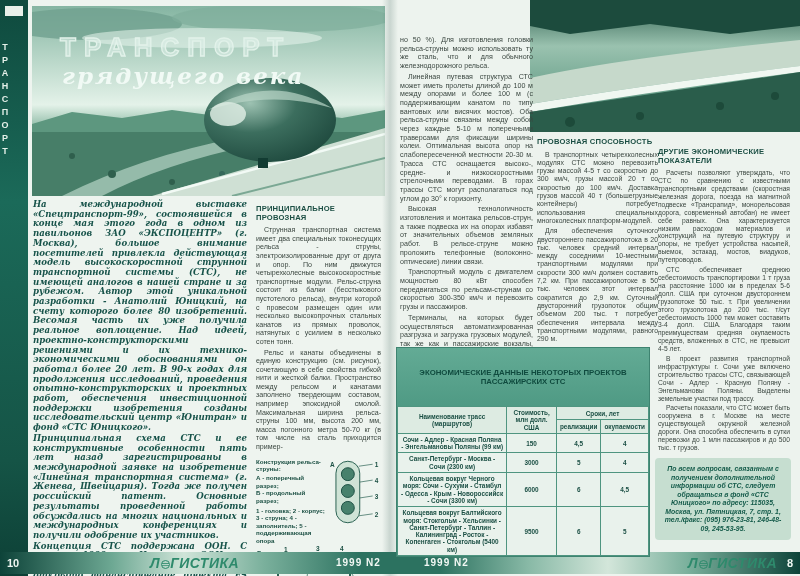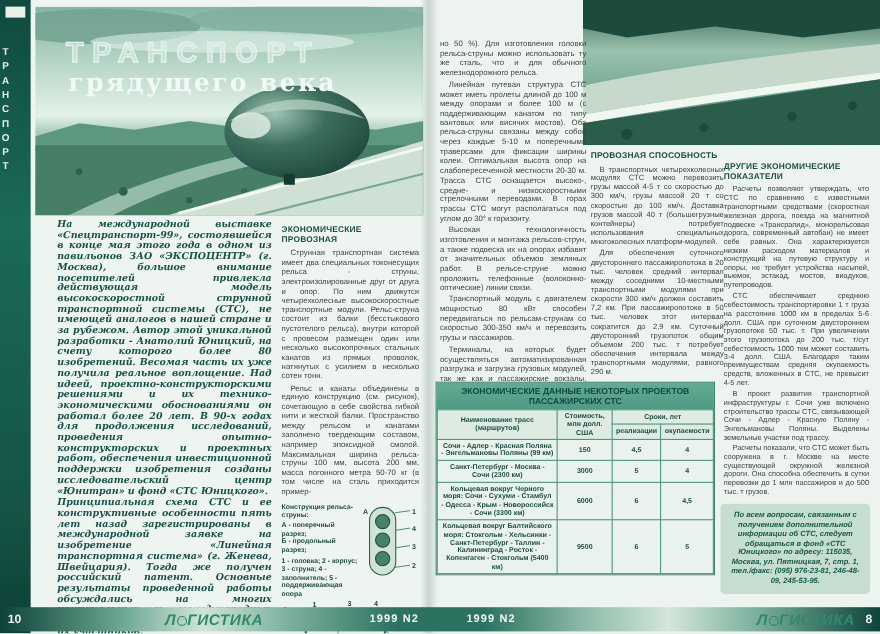--- a/index.html
+++ b/index.html
@@ -25,34 +25,34 @@
     background:linear-gradient(90deg, rgba(15,60,50,0) 0%, rgba(15,60,50,0.16) 50%, rgba(15,60,50,0) 100%); }
 
   
   .hero { left:32px; top:6px; width:353px; height:190px; overflow:hidden; }
   .hero svg { display:block; }
   .hero-title { position:absolute; left:28px; top:26px;
     font-family:"Liberation Sans",sans-serif; font-weight:bold; font-size:26px;
     letter-spacing:8px; color:rgba(226,242,235,0.5);
     -webkit-text-stroke:1.3px #e2f2ea; white-space:nowrap; }
   .hero-sub { position:absolute; left:30px; top:56px;
-    font-family:"DejaVu Serif",serif; font-weight:bold;
+    font-family:"DejaVu Serif",serif; font-style:italic; font-weight:bold;
     font-size:23px; color:#f1faf5; letter-spacing:2px; white-space:nowrap; }
 
   
   .col { text-align:justify; color:#39453f; }
   .col p { margin-bottom:2px; }
   .col p.ind { text-indent:8px; }
   .sec-head { font-weight:bold; color:#1c4f44;
     font-size:7.6px; line-height:8.6px; margin-bottom:4px; letter-spacing:0.2px; }
 
   .col-l1 { left:33px; top:200px; width:214px;
     font-family:"DejaVu Serif",serif; font-weight:bold; font-style:italic;
     font-size:8.6px; line-height:9.7px; color:#17534a; }
-  .col-l1 p { margin-bottom:1px;margin-left:19px; }
+  .col-l1 p { margin-bottom:1px; }
 
   .col-l2 { left:256px; top:205px; width:125px; font-size:7.1px; line-height:8.6px; }
 
   .col-r1 { left:400px; top:36px;  width:133px; font-size:7.1px; line-height:8.7px; }
   .col-r2 { left:537px; top:138px; width:121px; font-size:6.9px; line-height:8.3px; }
   .col-r3 { left:658px; top:148px; width:132px; font-size:6.7px; line-height:7.9px; }
 
   
   .diagram { margin-top:6px; }
   .diag-row { display:flex; }
@@ -60,21 +60,21 @@
     color:#1c5044; font-weight:bold; }
   .diag-captions .cap-t { margin-bottom:2px; }
   .diag-captions .cap-leg { margin-top:3px; font-weight:bold; }
   .diag-cross { margin-left:2px; }
   svg text.dg { font-family:"Liberation Sans",sans-serif; font-size:6.5px; font-weight:bold; fill:#1c5044; }
 
   
   .ctable { left:396px; top:347px; width:254px; z-index:5;
     border:1px solid #3e8370; background:#e7f1ea; }
   .ctable-title { background:linear-gradient(180deg,#63ab95,#4f9a84); color:#0f4a3e;
-    font-weight:bold; font-size:7.8px; line-height:9px; text-align:center; padding:3px 8px; }
+    font-weight:bold; font-size:7.8px; line-height:9px; text-align:center; padding:20px 8px; }
   table.grid { width:100%; border-collapse:collapse; }
   table.grid th, table.grid td { border:1px solid #4f9580; text-align:center;
     font-size:6.4px; line-height:7.3px; color:#1b4f44; font-weight:bold; padding:2px 3px; }
   table.grid th { background:#ddebe2; }
   table.grid td { background:#e9f2ec; }
   table.grid td.rt { width:45%; }
 
   
   .contact { left:655px; top:458px; width:136px; background:#c6ded0; border-radius:4px;
     padding:7px 5px; text-align:center; font-family:"Liberation Sans",sans-serif;
@@ -151,21 +151,21 @@
   </div>
 
   <div class="abs col col-l1">
     <p>На международной выставке «Спецтранспорт-99», состоявшейся в конце мая этого года в одном из павильонов ЗАО «ЭКСПОЦЕНТР» (г. Москва), большое внимание посетителей привлекла действующая модель высокоскоростной струнной транспортной системы (СТС), не имеющей аналогов в нашей стране и за рубежом. Автор этой уникальной разработки - Анатолий Юницкий, на счету которого более 80 изобретений. Весомая часть их уже получила реальное воплощение. Над идеей, проектно-конструкторскими решениями и их технико-экономическими обоснованиями он работал более 20 лет. В 90-х годах для продолжения исследований, проведения опытно-конструкторских и проектных работ, обеспечения инвестиционной поддержки изобретения созданы исследовательский центр «Юнитран» и фонд «СТС Юницкого».</p>
     <p>Принципиальная схема СТС и ее конструктивные особенности пять лет назад зарегистрированы в международной заявке на изобретение «Линейная транспортная система» (г. Женева, Швейцария). Тогда же получен российский патент. Основные результаты проведенной работы обсуждались на многих национальных и международных конференциях и получили одобрение их участников.</p>
     <p>Концепция СТС поддержана ООН. С января 1999 г. Центром ООН по населенным пунктам (Хабитат) открыто финансирование проекта FS RUS-98-S01A «Устойчивое развитие населенных пунктов и улучшение их коммуникационной инфраструктуры с использованием СТС»</p>
   </div>
 
   <div class="abs col col-l2">
     <div class="sec-head">
-      <div>ЭКОНОМИЧЕСКИЕ</div>
+      <div>ПРИНЦИПИАЛЬНОЕ</div>
       <div>ПРОВОЗНАЯ</div>
     </div>
     <p class="ind">Струнная транспортная система имеет два специальных токонесущих рельса - струны, электроизолированные друг от друга и опор. По ним движутся четырехколесные высокоскоростные транспортные модули. Рельс-струна состоит из балки (бесстыкового пустотелого рельса), внутри которой с провесом размещен один или несколько высокопрочных стальных канатов из прямых проволок, натянутых с усилием в несколько сотен тонн.</p>
     <p class="ind">Рельс и канаты объединены в единую конструкцию (см. рисунок), сочетающую в себе свойства гибкой нити и жесткой балки. Пространство между рельсом и канатами заполнено твердеющим составом, например эпоксидной смолой. Максимальная ширина рельса-струны 100 мм, высота 200 мм, масса погонного метра 50-70 кг (в том числе на сталь приходится пример-</p>
 
     <div class="diagram">
       <div class="diag-row">
         <div class="diag-captions">
           <div class="cap-t">Конструкция рельса-струны:</div>
           <div>А - поперечный разрез;</div>

